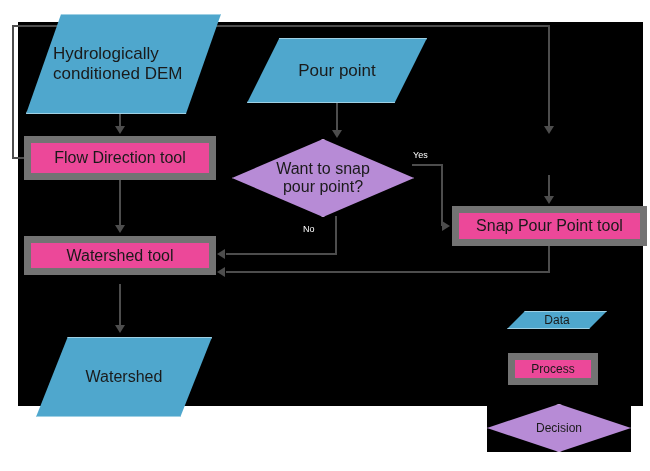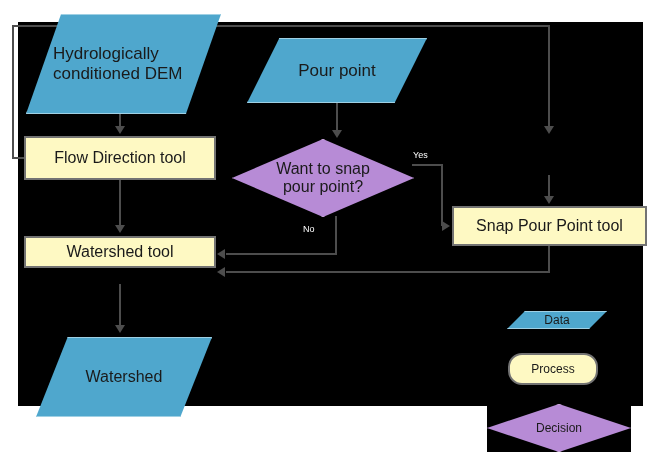--- a/index.html
+++ b/index.html
@@ -19,39 +19,39 @@
   .arw-d{border-left:5px solid transparent;border-right:5px solid transparent;border-top:8px solid #4d4d4d;}
   .arw-l{border-top:5px solid transparent;border-bottom:5px solid transparent;border-right:8px solid #4d4d4d;}
   .arw-r{border-top:5px solid transparent;border-bottom:5px solid transparent;border-left:8px solid #4d4d4d;}
 
   
   .node{position:absolute;display:flex;align-items:center;justify-content:center;
         text-align:center;color:#1a1a1a;box-sizing:border-box;}
 
   .data-shape{background:#4FA7CD;border:1px solid #9fd0e4;
         clip-path:polygon(18% 0%,100% 0%,82% 100%,0% 100%);}
-  .process-shape{background:#fef9c3;border:2px solid #737373;}
+  .process-shape{background:#ec4899;border:7px solid #737373;}
   .decision-shape{background:#B78BD6;border:1px solid #cdaade;
         clip-path:polygon(50% 0%,100% 50%,50% 100%,0% 50%);}
 
   
   #n-dem      {left:26px;  top:14px;  width:195px; height:100px; font-size:17px;}
   #n-dem .txt {width:100%; padding:0 18px 0 26px; box-sizing:border-box; text-align:left;}
   #n-pour     {left:247px; top:38px;  width:180px; height:65px; font-size:17px;}
   #n-fdir     {left:24px;  top:136px; width:192px; height:44px; font-size:16px;}
   #n-facc     {left:452px; top:135px; width:195px; height:40px; font-size:16px;}
   #n-decision {left:232px; top:139px; width:182px; height:78px; font-size:16px;}
   #n-decision .txt{padding:0 26px;box-sizing:border-box;line-height:1.15;}
   #n-snap     {left:452px; top:206px; width:195px; height:40px; font-size:16px;}
-  #n-wsht     {left:24px;  top:236px; width:192px; height:32px; font-size:16px;}
+  #n-wsht     {left:24px;  top:236px; width:192px; height:39px; font-size:16px;}
   #n-watershed{left:36px;  top:337px; width:176px; height:80px; font-size:16px;}
 
   
   #lg-data    {left:507px; top:311px; width:100px; height:18px; font-size:12px;}
-  #lg-process {left:508px; top:353px; width:90px;  height:32px; font-size:12px;border-radius:14px;}
+  #lg-process {left:508px; top:353px; width:90px;  height:32px; font-size:12px;}
   #lg-decision{left:487px; top:404px; width:144px; height:48px; font-size:12px;}
 
   
   .branch-label{position:absolute;font-size:9px;color:#ffffff;letter-spacing:0px;}
   #lbl-yes{left:413px;top:150px;}
   #lbl-no {left:303px;top:224px;}
 </style>
 </head>
 <body>
 

